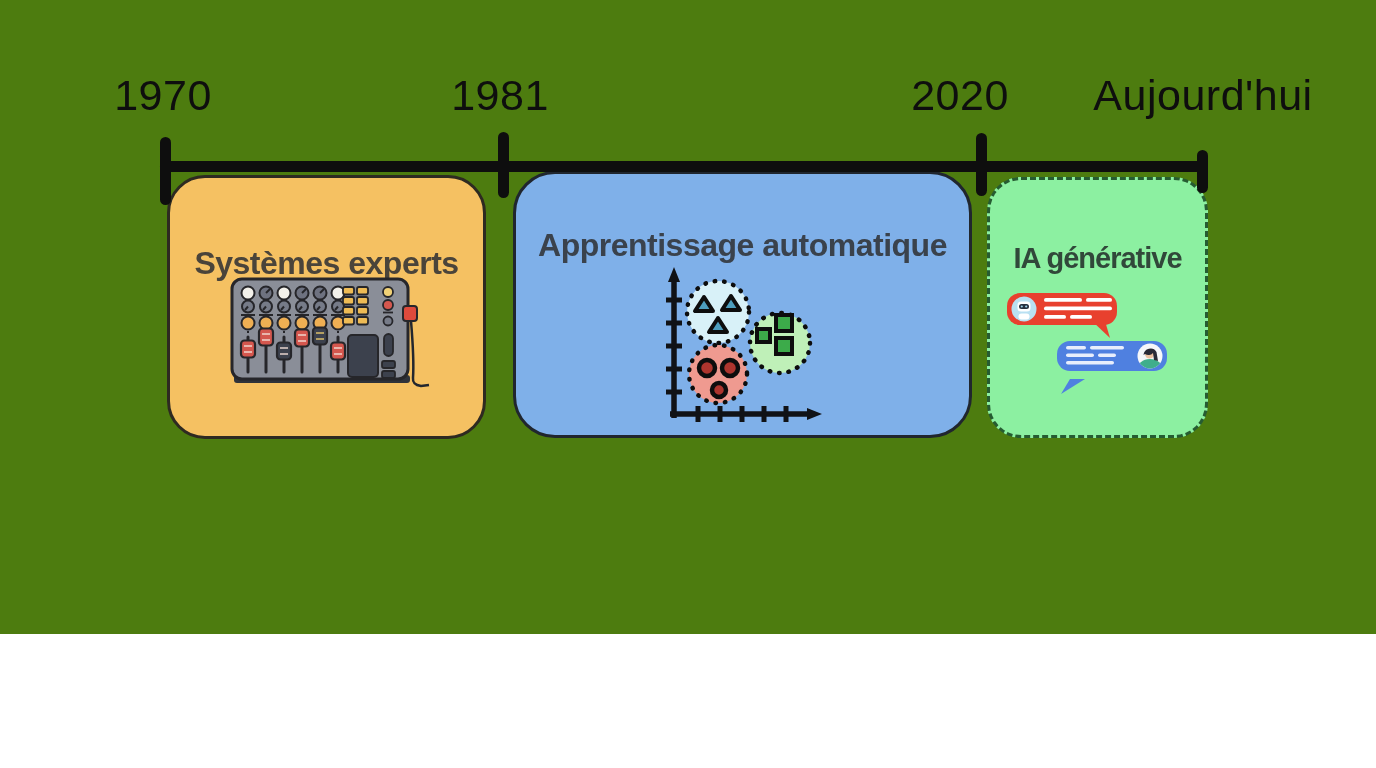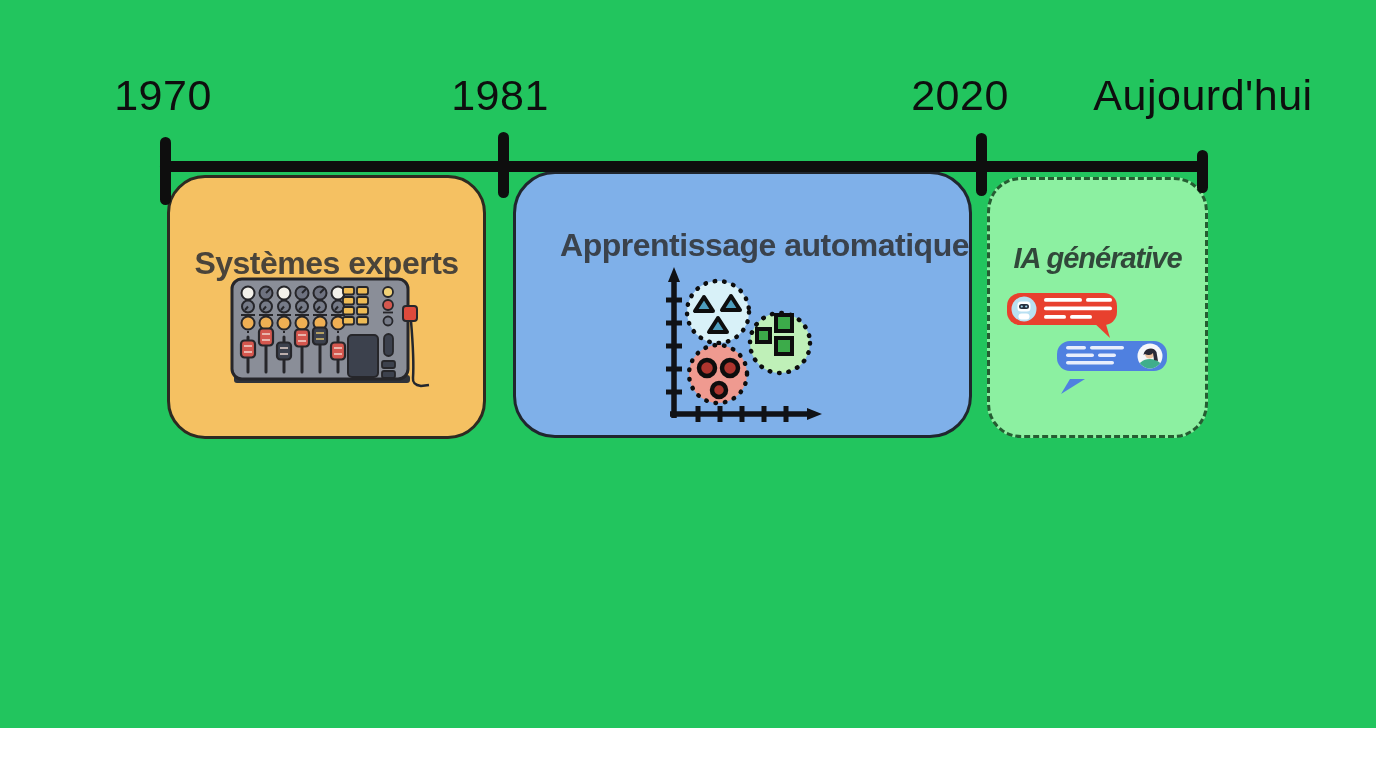--- a/index.html
+++ b/index.html
@@ -1,19 +1,19 @@
 <!DOCTYPE html>
 <html><head>
 <meta charset="utf-8">
 <style>
   html,body{margin:0;padding:0;}
   .stage{
     position:relative;
-    width:1376px;height:728px;
-    background:#22c55e;
+    width:1376px;height:634px;
+    background:#4d7c0f;
     overflow:hidden;
     font-family:"Liberation Sans", sans-serif;
   }
   
   .tl-label{
     position:absolute;
     top:74px;
     transform:translateX(-50%);
     font-size:43px;
     font-weight:400;
@@ -63,28 +63,28 @@
     background:#f5c162;
     border:3px solid #2e2a21;
   }
   .era-0 .era-title{top:42px;font-size:32px;color:#4a443a;}
   .era-1{
     left:513px;top:171px;width:459px;height:267px;
     background:#7fb0e9;
     border:3px solid #20262e;
     border-radius:42px;
   }
-  .era-1 .era-title{top:28px;font-size:32px;color:#3a424c;text-align:right;}
+  .era-1 .era-title{top:28px;font-size:32px;color:#3a424c;}
   .era-2{
     left:987px;top:177px;width:221px;height:261px;
     background:#8cf0a1;
     border:3px dashed #265c32;
     border-radius:34px;
   }
-  .era-2 .era-title{top:40px;font-size:29px;letter-spacing:-1px;color:#31483a;font-style:italic;}
+  .era-2 .era-title{top:40px;font-size:29px;letter-spacing:-1px;color:#31483a;}
   .era-icon{position:absolute;}
   .icon-mixer{left:52px;top:97px;}
   .icon-cluster{left:138px;top:88px;}
   .icon-chat{left:10px;top:105px;}
 </style>
 </head>
 <body>
 
 <div class="stage">
 

